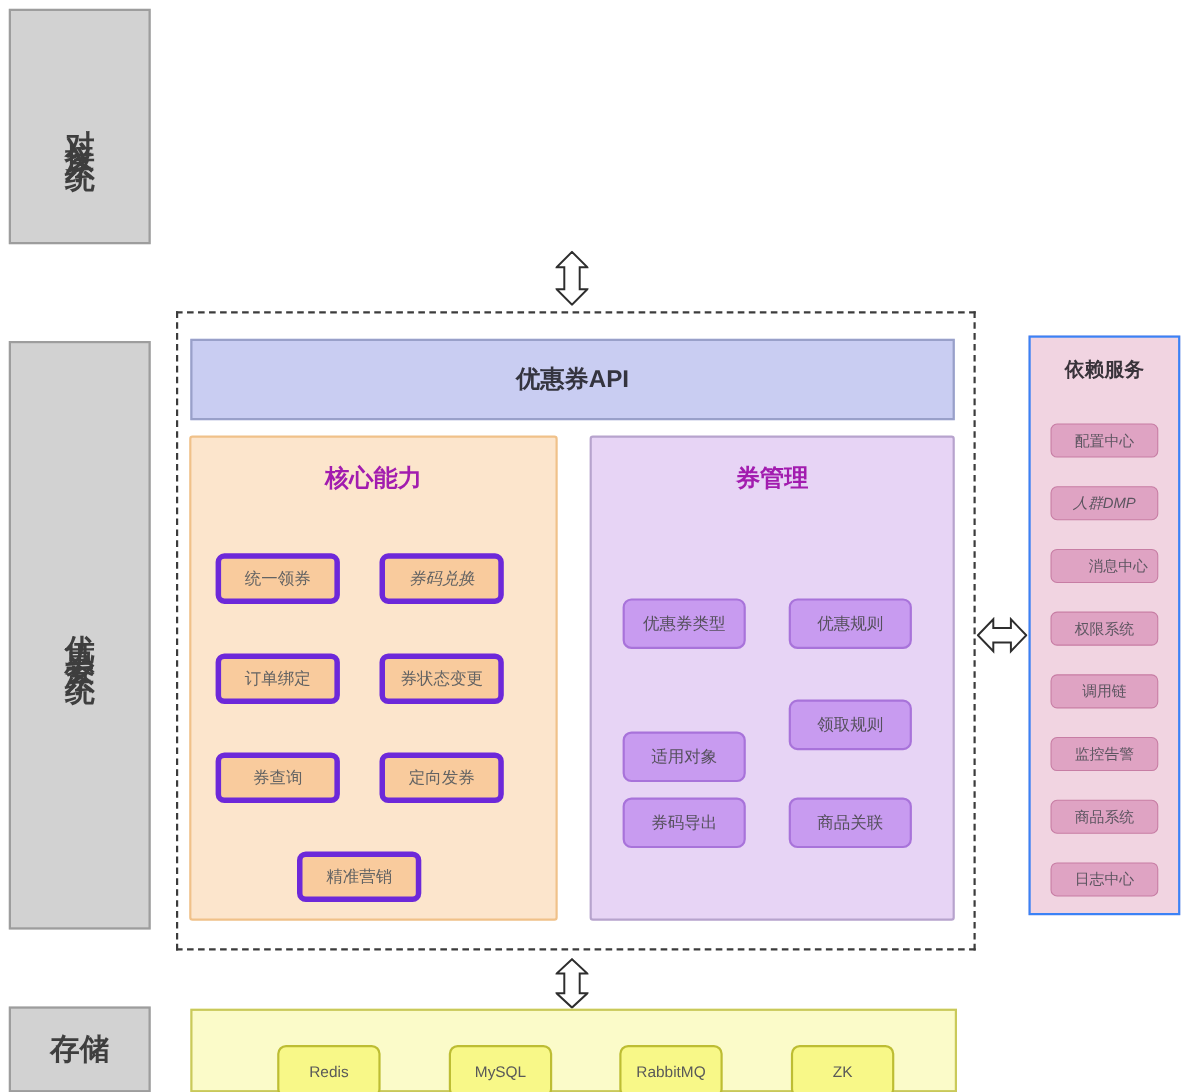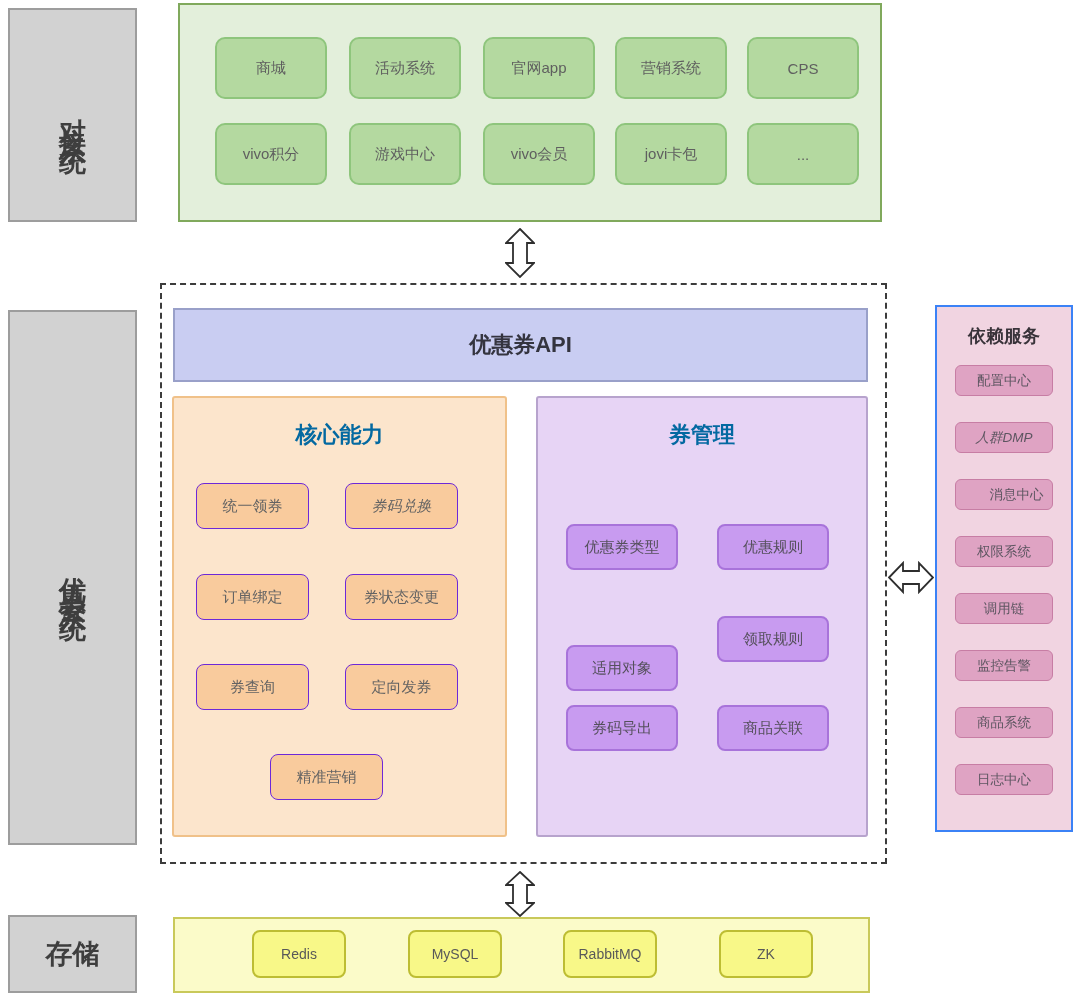--- a/index.html
+++ b/index.html
@@ -25,29 +25,29 @@
   .dashed-box{position:absolute;left:160px;top:283px;width:727px;height:581px;
     border:2px dashed #3c3c3c;background:transparent;}
 
   .api-header{position:absolute;left:173px;top:308px;width:695px;height:74px;
     background:#c9cdf2;border:2px solid #99a0c9;
     display:flex;align-items:center;justify-content:center;
     color:#34343f;font-weight:bold;font-size:22px;}
 
   .sub-panel{position:absolute;border-radius:3px;}
   .panel-title{position:absolute;left:0;right:0;text-align:center;
-    font-weight:bold;color:#0369a1;}
+    font-weight:bold;color:#a21caf;}
   .orange-panel{left:172px;top:396px;width:335px;height:441px;
     background:#fce5cc;border:2px solid #f0c189;}
   .purple-panel{left:536px;top:396px;width:332px;height:441px;
     background:#e7d4f5;border:2px solid #b7a3cd;}
 
   .node-btn{position:absolute;display:flex;align-items:center;justify-content:center;
-    font-size:15px;color:#636363;border-radius:8px;}
-  .orange-btn{background:#f9cb9d;border:1px solid #6d28d9;width:113px;height:46px;}
+    font-size:15px;color:#636363;border-radius:8px;margin-top:20px;}
+  .orange-btn{background:#f9cb9d;border:5px solid #6d28d9;width:113px;height:46px;}
   .purple-btn{background:#c89bf0;border:2px solid #a873da;width:112px;height:46px;color:#55505c;}
 
   
   .pink-panel{position:absolute;left:935px;top:305px;width:138px;height:527px;
     background:#f1d4e1;border:2px solid #3b82f6;}
   .pink-title{position:absolute;left:0;right:0;top:17px;text-align:center;
     font-weight:bold;font-size:18px;color:#39333a;}
   .pink-btn{background:#dfa3c3;border:1.5px solid #c77da4;width:98px;height:31px;
     left:955px;font-size:13.5px;color:#5c5560;border-radius:6px;}
 
@@ -68,32 +68,20 @@
   <div class="side-label vert" style="left:8px;top:8px;width:129px;height:214px;">
     <span>对接系统</span>
   </div>
   <div class="side-label vert" style="left:8px;top:310px;width:129px;height:535px;">
     <span>优惠券系统</span>
   </div>
   <div class="side-label" style="left:8px;top:915px;width:129px;height:78px;">
     <span>存储</span>
   </div>
 
-  <div class="green-panel">
-    <div class="green-item" style="left:35px;top:32px;">商城</div>
-    <div class="green-item" style="left:169px;top:32px;">活动系统</div>
-    <div class="green-item" style="left:303px;top:32px;">官网app</div>
-    <div class="green-item" style="left:435px;top:32px;">营销系统</div>
-    <div class="green-item" style="left:567px;top:32px;">CPS</div>
-    <div class="green-item" style="left:35px;top:118px;">vivo积分</div>
-    <div class="green-item" style="left:169px;top:118px;">游戏中心</div>
-    <div class="green-item" style="left:303px;top:118px;">vivo会员</div>
-    <div class="green-item" style="left:435px;top:118px;">jovi卡包</div>
-    <div class="green-item" style="left:567px;top:118px;">...</div>
-  </div>
 
   <div class="arrow" style="left:505px;top:228px;">
     <svg width="30" height="50" viewBox="0 0 30 50">
       <polygon points="15,1 29,15 22,15 22,35 29,35 15,49 1,35 8,35 8,15 1,15" fill="#ffffff" stroke="#2e2e2e" stroke-width="1.8"></polygon>
     </svg>
   </div>
 
   <div class="dashed-box"></div>
 
   <div class="api-header">优惠券API</div>

